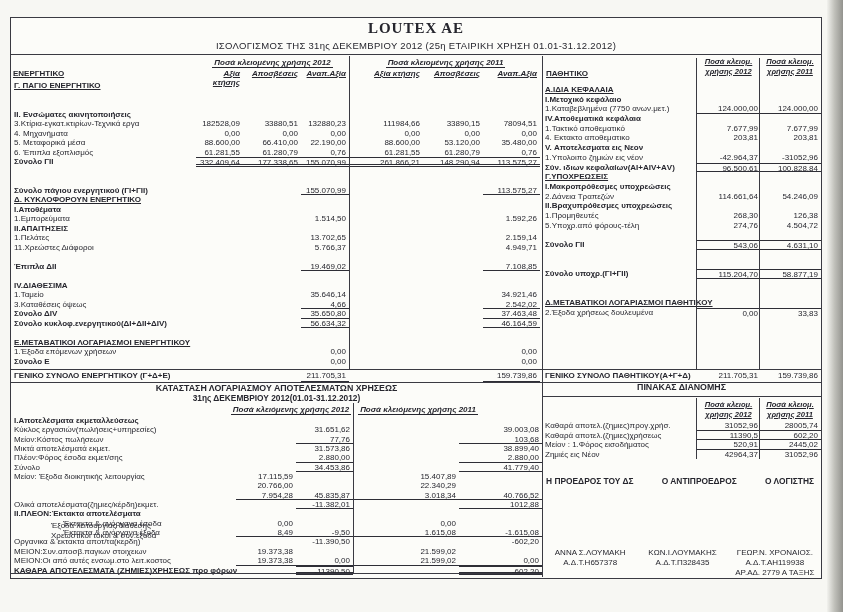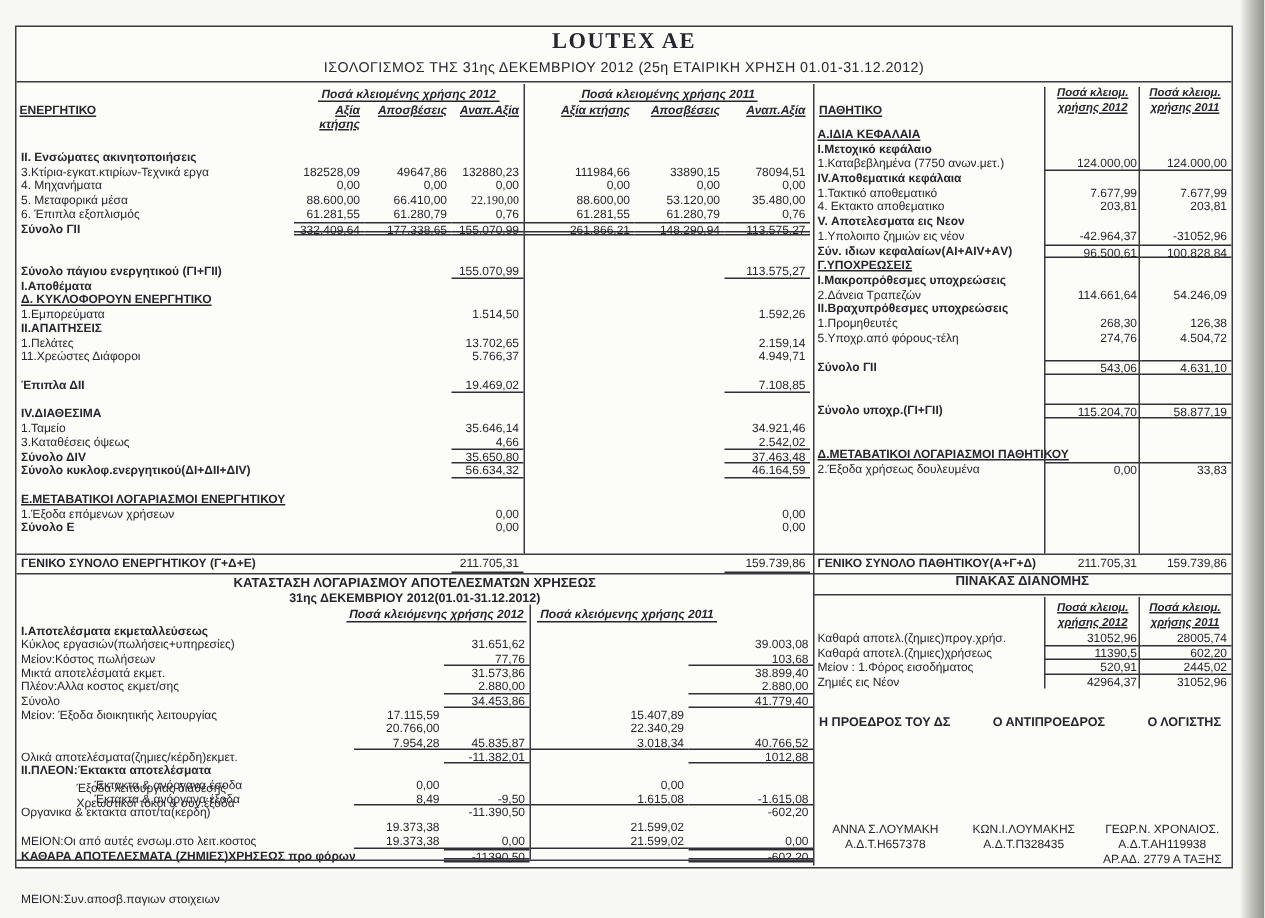--- a/index.html
+++ b/index.html
@@ -95,20 +95,29 @@
     <div class="liab-hdr h12">
       <div>Ποσά κλειομ.</div>
       <div>χρήσης 2012</div>
     </div>
     <div class="liab-hdr h11">
       <div>Ποσά κλειομ.</div>
       <div>χρήσης 2011</div>
     </div>
 
     <div class="tbl assets">
+        <div class="trow sec">
+          <div class="tcell lab" style="width: 185px;">Γ. ΠΑΓΙΟ ΕΝΕΡΓΗΤΙΚΟ</div>
+          <div class="tcell num" style="width: 47px;"></div>
+          <div class="tcell num" style="width: 58px;"></div>
+          <div class="tcell num" style="width: 48px;"></div>
+          <div class="tcell num" style="width: 74px;"></div>
+          <div class="tcell num" style="width: 60px;"></div>
+          <div class="tcell num" style="width: 57px;"></div>
+        </div>
         <div class="trow ">
           <div class="tcell lab" style="width: 185px;"></div>
           <div class="tcell num" style="width: 47px;"></div>
           <div class="tcell num" style="width: 58px;"></div>
           <div class="tcell num" style="width: 48px;"></div>
           <div class="tcell num" style="width: 74px;"></div>
           <div class="tcell num" style="width: 60px;"></div>
           <div class="tcell num" style="width: 57px;"></div>
         </div>
         <div class="trow ">
@@ -125,40 +134,40 @@
           <div class="tcell num" style="width: 47px;"></div>
           <div class="tcell num" style="width: 58px;"></div>
           <div class="tcell num" style="width: 48px;"></div>
           <div class="tcell num" style="width: 74px;"></div>
           <div class="tcell num" style="width: 60px;"></div>
           <div class="tcell num" style="width: 57px;"></div>
         </div>
         <div class="trow i1">
           <div class="tcell lab" style="width: 185px;">3.Κτίρια-εγκατ.κτιρίων-Τεχνικά εργα</div>
           <div class="tcell num" style="width: 47px;">182528,09</div>
-          <div class="tcell num" style="width: 58px;">49647,86</div>
+          <div class="tcell num" style="width: 58px;">33880,51</div>
           <div class="tcell num" style="width: 48px;">132880,23</div>
           <div class="tcell num" style="width: 74px;">111984,66</div>
           <div class="tcell num" style="width: 60px;">33890,15</div>
           <div class="tcell num" style="width: 57px;">78094,51</div>
         </div>
         <div class="trow i1">
           <div class="tcell lab" style="width: 185px;">4. Μηχανήματα</div>
           <div class="tcell num" style="width: 47px;">0,00</div>
           <div class="tcell num" style="width: 58px;">0,00</div>
           <div class="tcell num" style="width: 48px;">0,00</div>
           <div class="tcell num" style="width: 74px;">0,00</div>
           <div class="tcell num" style="width: 60px;">0,00</div>
           <div class="tcell num" style="width: 57px;">0,00</div>
         </div>
         <div class="trow i1">
           <div class="tcell lab" style="width: 185px;">5. Μεταφορικά μέσα</div>
           <div class="tcell num" style="width: 47px;">88.600,00</div>
           <div class="tcell num" style="width: 58px;">66.410,00</div>
-          <div class="tcell num" style="width: 48px; font-family: Liberation Serif, serif;">22.190,00</div>
+          <div class="tcell num" style="width: 48px;">22.190,00</div>
           <div class="tcell num" style="width: 74px;">88.600,00</div>
           <div class="tcell num" style="width: 60px;">53.120,00</div>
           <div class="tcell num" style="width: 57px;">35.480,00</div>
         </div>
         <div class="trow i1">
           <div class="tcell lab" style="width: 185px;">6. Έπιπλα εξοπλισμός</div>
           <div class="tcell num" style="width: 47px;">61.281,55</div>
           <div class="tcell num" style="width: 58px;">61.280,79</div>
           <div class="tcell num" style="width: 48px;">0,76</div>
           <div class="tcell num" style="width: 74px;">61.281,55</div>
@@ -194,31 +203,31 @@
         </div>
         <div class="trow b ul">
           <div class="tcell lab" style="width: 185px;">Σύνολο πάγιου ενεργητικού (ΓΙ+ΓΙΙ)</div>
           <div class="tcell num" style="width: 47px;"></div>
           <div class="tcell num" style="width: 58px;"></div>
           <div class="tcell num u" style="width: 48px;">155.070,99</div>
           <div class="tcell num" style="width: 74px;"></div>
           <div class="tcell num" style="width: 60px;"></div>
           <div class="tcell num u" style="width: 57px;">113.575,27</div>
         </div>
+        <div class="trow sec">
+          <div class="tcell lab" style="width: 185px;">Δ. ΚΥΚΛΟΦΟΡΟΥΝ ΕΝΕΡΓΗΤΙΚΟ</div>
+          <div class="tcell num" style="width: 47px;"></div>
+          <div class="tcell num" style="width: 58px;"></div>
+          <div class="tcell num" style="width: 48px;"></div>
+          <div class="tcell num" style="width: 74px;"></div>
+          <div class="tcell num" style="width: 60px;"></div>
+          <div class="tcell num" style="width: 57px;"></div>
+        </div>
         <div class="trow b i1">
           <div class="tcell lab" style="width: 185px;">Ι.Αποθέματα</div>
-          <div class="tcell num" style="width: 47px;"></div>
-          <div class="tcell num" style="width: 58px;"></div>
-          <div class="tcell num" style="width: 48px;"></div>
-          <div class="tcell num" style="width: 74px;"></div>
-          <div class="tcell num" style="width: 60px;"></div>
-          <div class="tcell num" style="width: 57px;"></div>
-        </div>
-        <div class="trow sec">
-          <div class="tcell lab" style="width: 185px;">Δ. ΚΥΚΛΟΦΟΡΟΥΝ ΕΝΕΡΓΗΤΙΚΟ</div>
           <div class="tcell num" style="width: 47px;"></div>
           <div class="tcell num" style="width: 58px;"></div>
           <div class="tcell num" style="width: 48px;"></div>
           <div class="tcell num" style="width: 74px;"></div>
           <div class="tcell num" style="width: 60px;"></div>
           <div class="tcell num" style="width: 57px;"></div>
         </div>
         <div class="trow i1">
           <div class="tcell lab" style="width: 185px;">1.Εμπορεύματα</div>
           <div class="tcell num" style="width: 47px;"></div>
@@ -535,21 +544,21 @@
           <div class="tcell num u" style="width: 83px;">103,68</div>
         </div>
         <div class="trow i1">
           <div class="tcell lab" style="width: 225px;">Μικτά αποτελέσματά εκμετ.</div>
           <div class="tcell num" style="width: 60px;"></div>
           <div class="tcell num" style="width: 57px;">31.573,86</div>
           <div class="tcell num" style="width: 106px;"></div>
           <div class="tcell num" style="width: 83px;">38.899,40</div>
         </div>
         <div class="trow i1 ul">
-          <div class="tcell lab" style="width: 225px;">Πλέον:Αλλα κοστος εκμετ/σης</div>
+          <div class="tcell lab" style="width: 225px;">Πλέον:Φόρος έσοδα εκμετ/σης</div>
           <div class="tcell num" style="width: 60px;"></div>
           <div class="tcell num u" style="width: 57px;">2.880,00</div>
           <div class="tcell num" style="width: 106px;"></div>
           <div class="tcell num u" style="width: 83px;">2.880,00</div>
         </div>
         <div class="trow i1 ul">
           <div class="tcell lab" style="width: 225px;">Σύνολο</div>
           <div class="tcell num" style="width: 60px;"></div>
           <div class="tcell num u" style="width: 57px;">34.453,86</div>
           <div class="tcell num" style="width: 106px;"></div>
@@ -605,21 +614,21 @@
           <div class="tcell num u" style="width: 83px;">-1.615,08</div>
         </div>
         <div class="trow ">
           <div class="tcell lab" style="width: 225px;">Οργανικα &amp; εκτακτα αποτ/τα(κερδη)</div>
           <div class="tcell num" style="width: 60px;"></div>
           <div class="tcell num" style="width: 57px;">-11.390,50</div>
           <div class="tcell num" style="width: 106px;"></div>
           <div class="tcell num" style="width: 83px;">-602,20</div>
         </div>
         <div class="trow i1">
-          <div class="tcell lab" style="width: 225px; margin-top: 48px;">ΜΕΙΟΝ:Συν.αποσβ.παγιων στοιχειων</div>
+          <div class="tcell lab" style="width: 225px;">ΜΕΙΟΝ:Συν.αποσβ.παγιων στοιχειων</div>
           <div class="tcell num" style="width: 60px;">19.373,38</div>
           <div class="tcell num" style="width: 57px;"></div>
           <div class="tcell num" style="width: 106px;">21.599,02</div>
           <div class="tcell num" style="width: 83px;"></div>
         </div>
         <div class="trow i1 ul">
           <div class="tcell lab" style="width: 225px;">ΜΕΙΟΝ:Οι από αυτές ενσωμ.στο λειτ.κοστος</div>
           <div class="tcell num u" style="width: 60px;">19.373,38</div>
           <div class="tcell num u" style="width: 57px;">0,00</div>
           <div class="tcell num u" style="width: 106px;">21.599,02</div>

